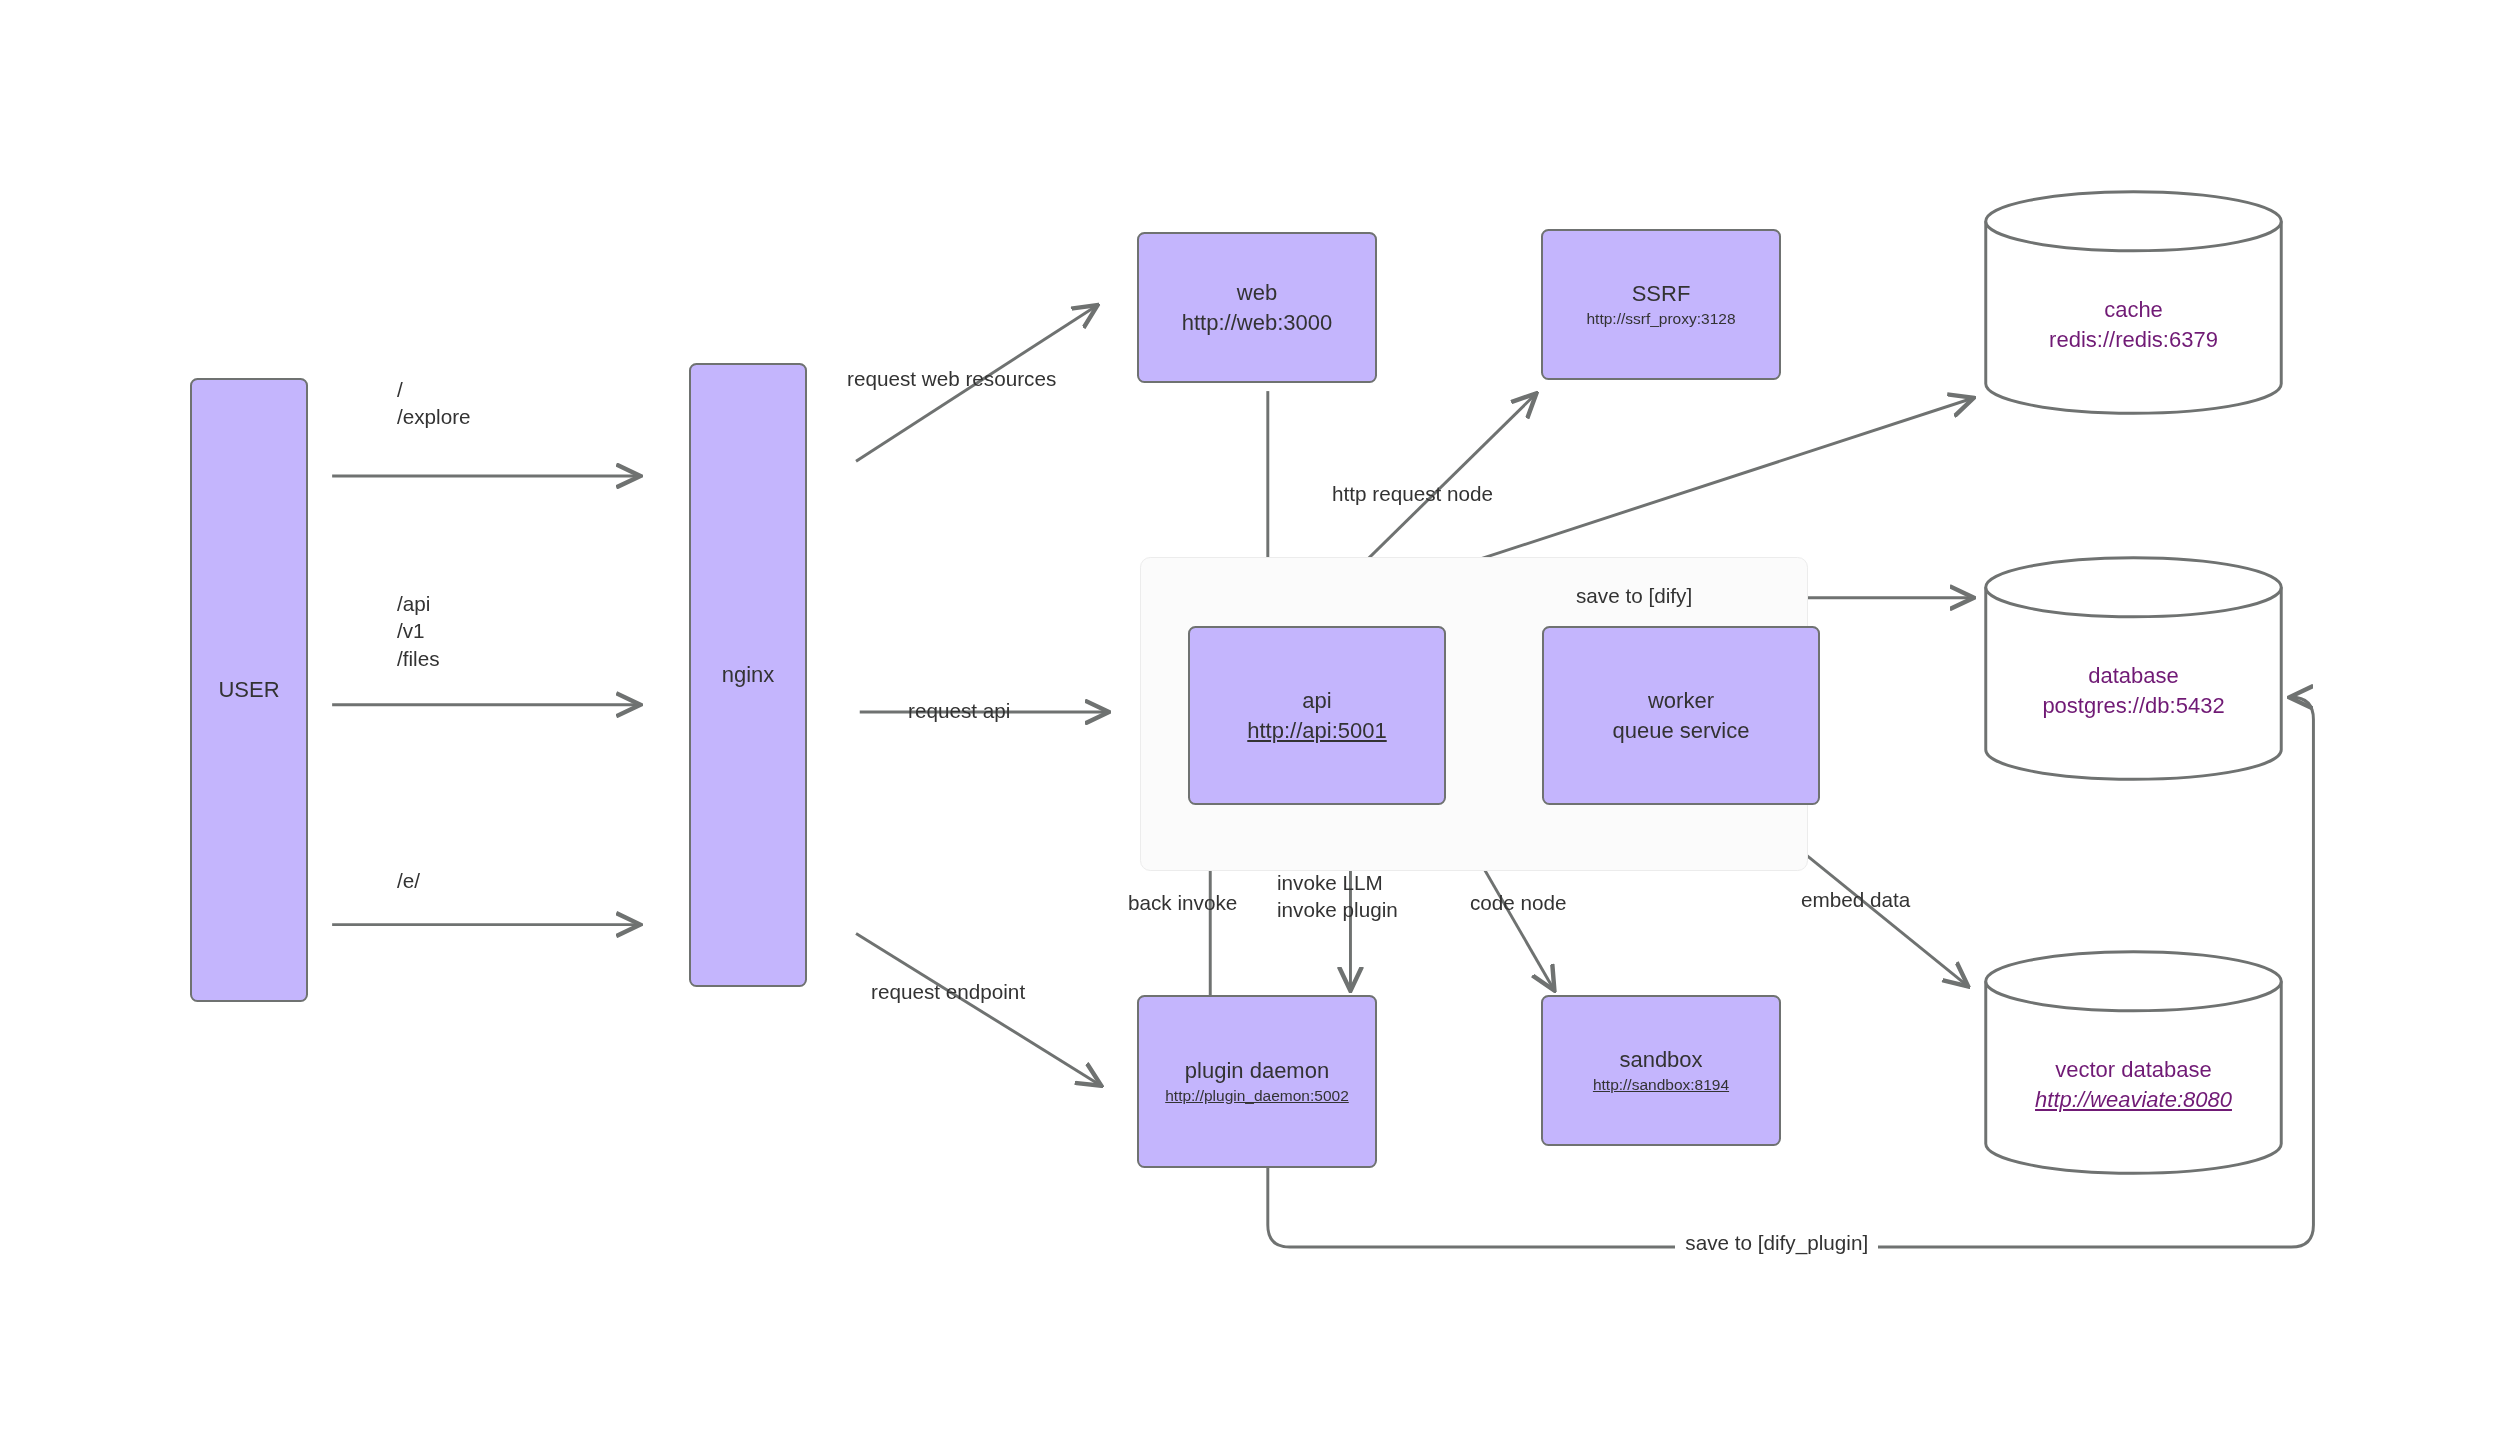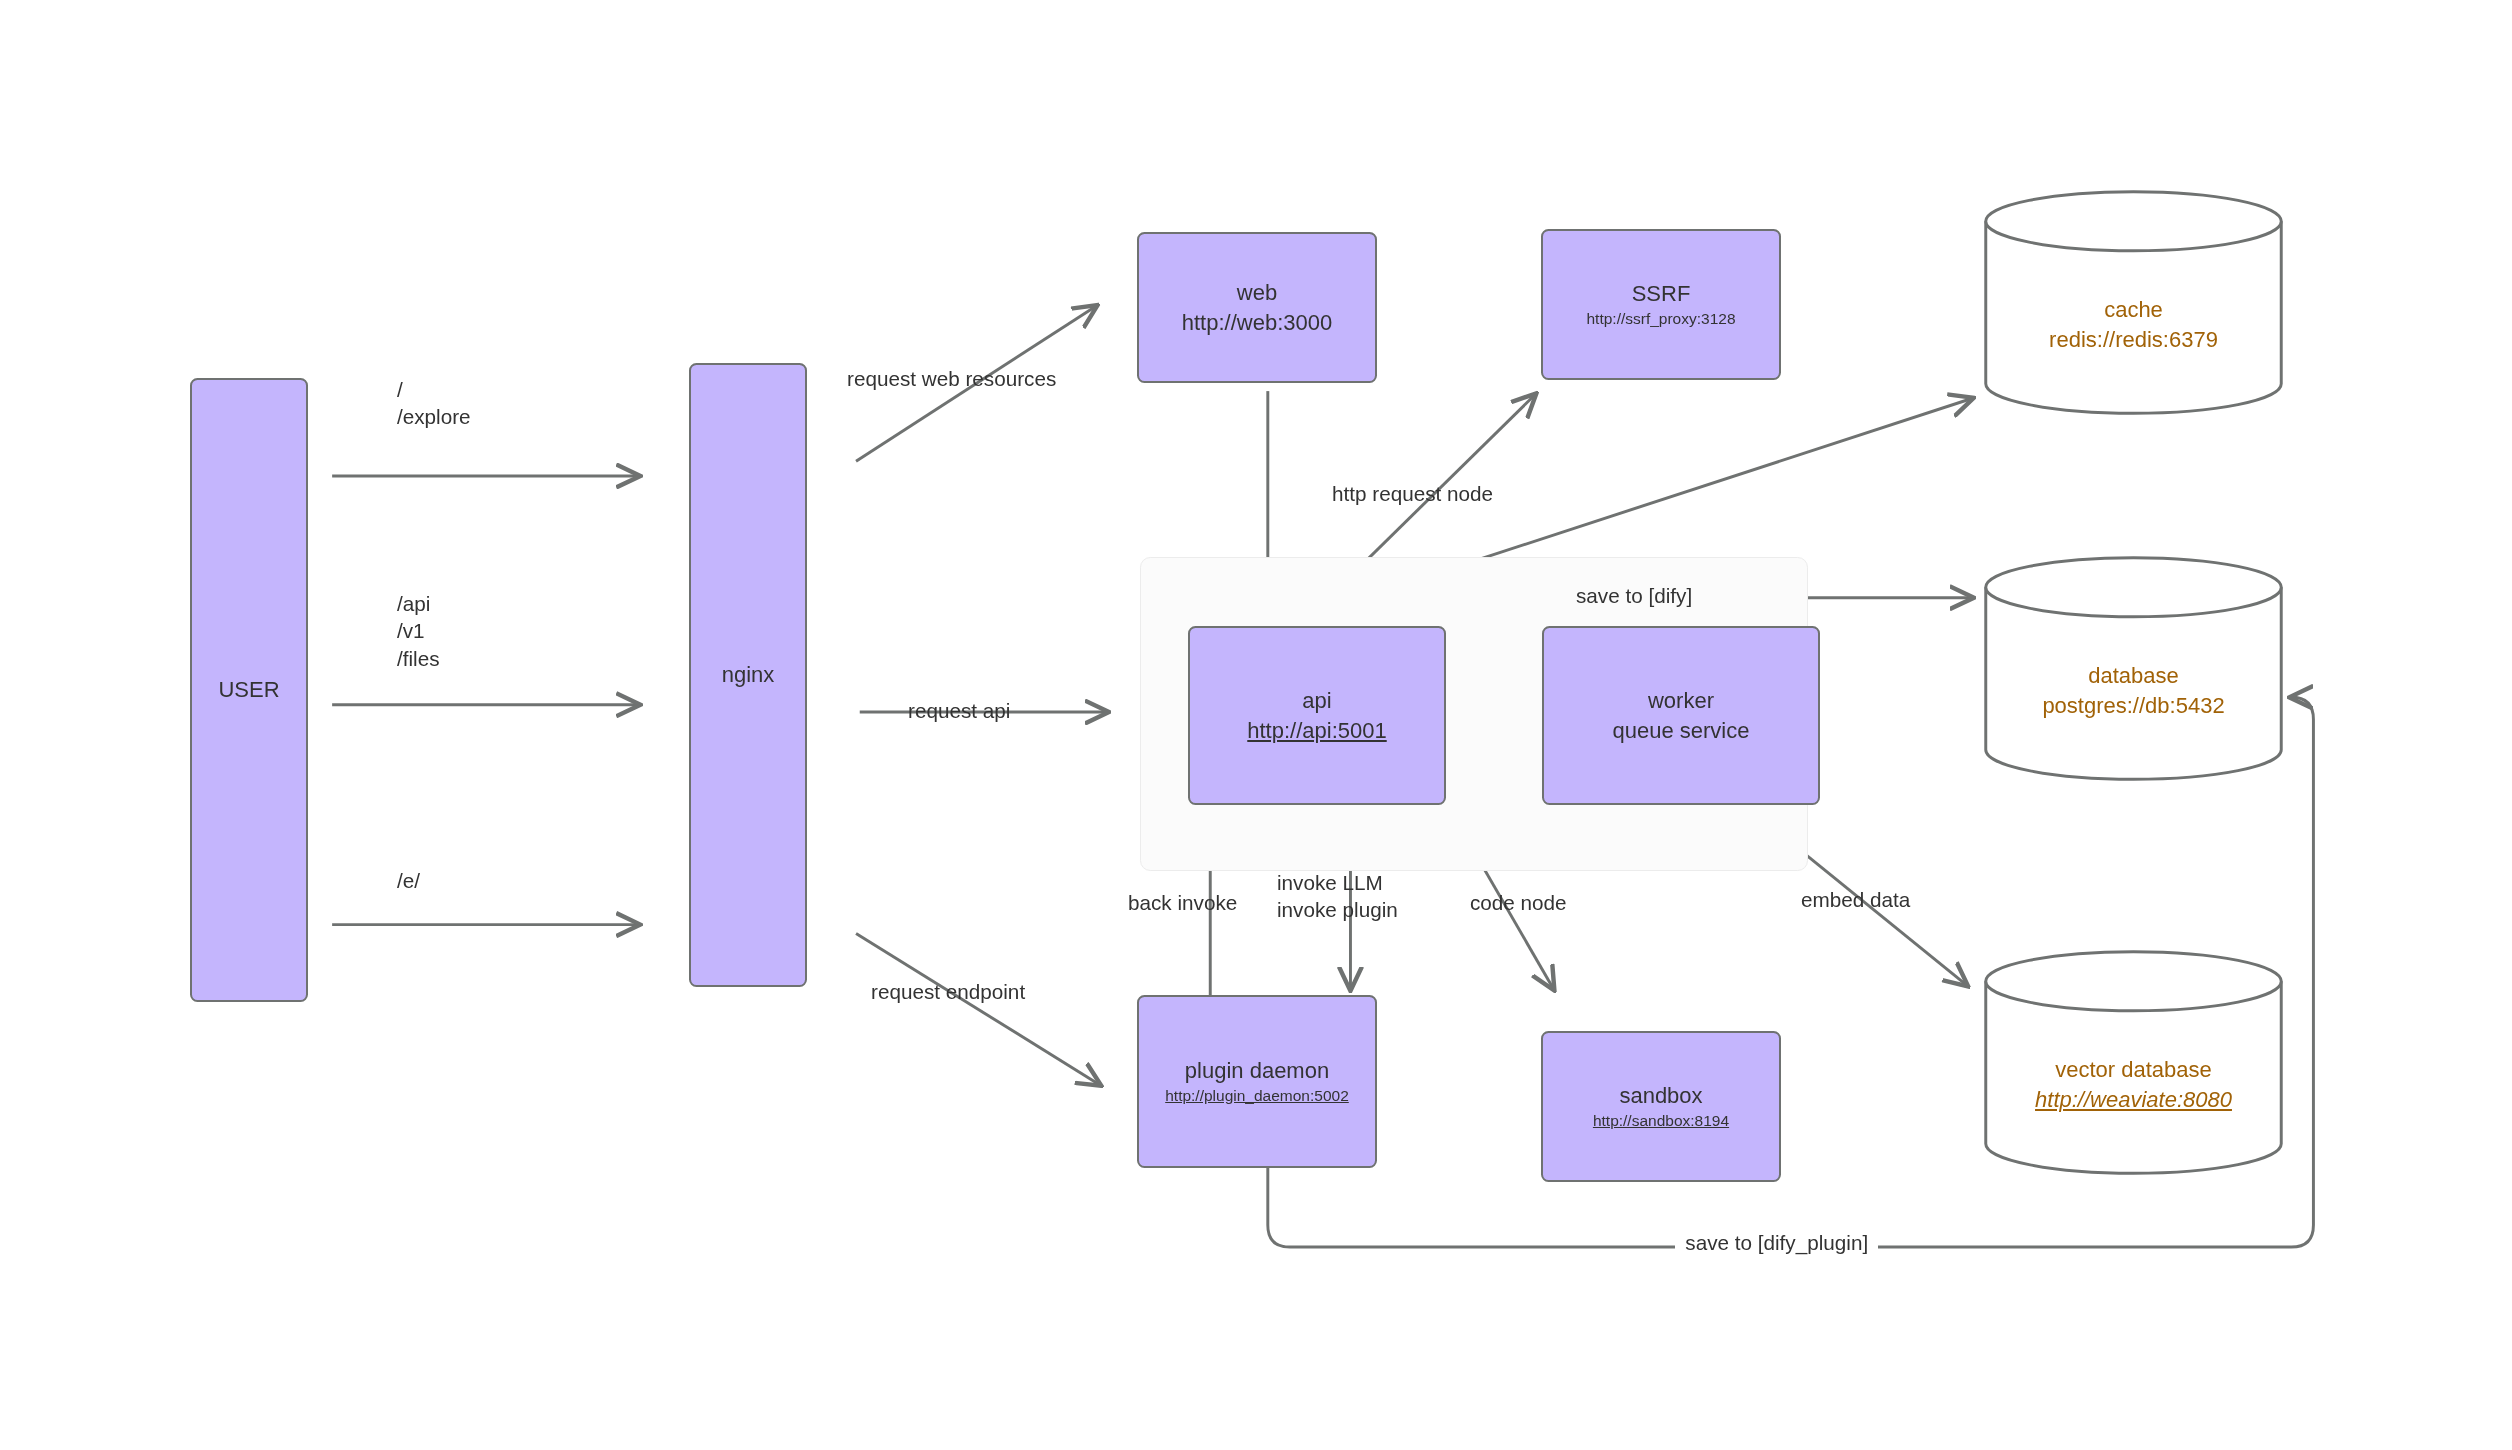--- a/index.html
+++ b/index.html
@@ -57,21 +57,21 @@
   }
   .cyl {
     position: absolute;
   }
   .cyl-label {
     position: absolute;
     width: 100%;
     text-align: center;
     font-size: 22px;
     line-height: 1.38;
-    color: #a16207;
+    color: #701a75;
   }
   .cyl-label .link {
     text-decoration: underline;
     font-style: italic;
   }
   .edge-label {
     position: absolute;
     font-size: 20.7px;
     color: #333333;
     white-space: pre;
@@ -160,21 +160,21 @@
   <div class="node" style="left:1542px; top:626px; width:278px; height:179px;">
     <div class="title">worker</div>
     <div class="sub">queue service</div>
   </div>
 
   <div class="node" style="left:1137px; top:995px; width:240px; height:173px;">
     <div class="title">plugin daemon</div>
     <div class="sub small link">http://plugin_daemon:5002</div>
   </div>
 
-  <div class="node" style="left:1541px; top:995px; width:240px; height:151px;margin-top:36px;">
+  <div class="node" style="left:1541px; top:995px; width:240px; height:151px;">
     <div class="title">sandbox</div>
     <div class="sub small link">http://sandbox:8194</div>
   </div>
 
   <div class="cyl" style="left:1982px; top:188px; width:303px; height:229px;">
     <svg width="303" height="229" viewBox="0 0 410 310">
       <path d="M5,45 L5,265 A200,40 0 0 0 405,265 L405,45" fill="#ffffff" stroke="#6f7271" stroke-width="4"></path>
       <ellipse cx="205" cy="45" rx="200" ry="40" fill="#ffffff" stroke="#6f7271" stroke-width="4"></ellipse>
     </svg>
     <div class="cyl-label" style="top:107px;">

